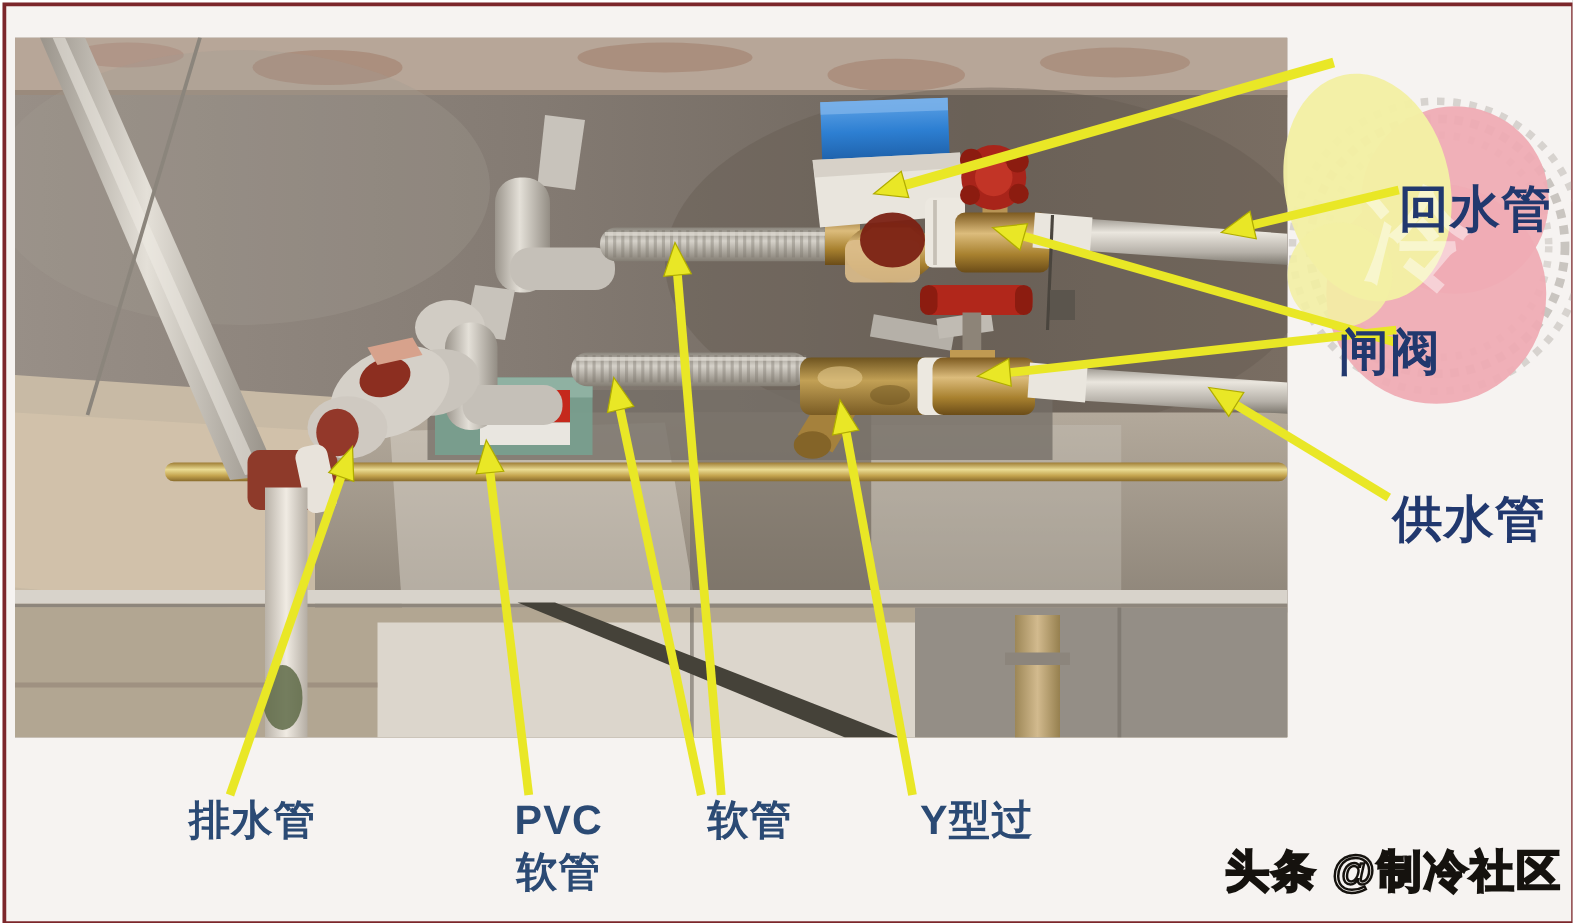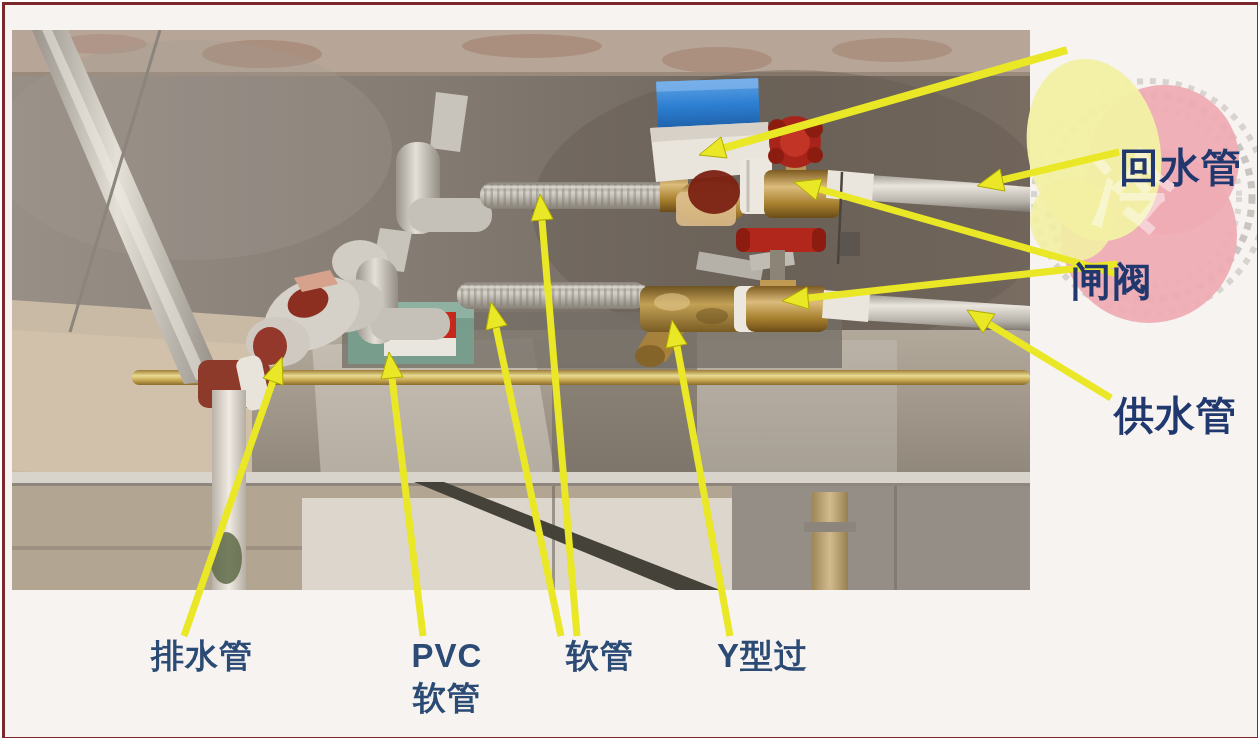--- a/index.html
+++ b/index.html
@@ -14,21 +14,21 @@
   .lbl{position:absolute;z-index:4;font-weight:bold;color:#21386e;white-space:nowrap;}
   .lbl-right{font-size:40px;letter-spacing:1px;}
   .lbl-bottom{font-size:33px;color:#2b4a74;text-align:center;line-height:1.26;letter-spacing:1px;}
   .lbl-electric{left:986px;top:10px;font-size:31px;}
   .lbl-return{left:1114px;top:135px;}
   .lbl-gate{left:1066px;top:249px;}
   .lbl-supply{left:1109px;top:383px;}
   .lbl-condensate{left:132px;top:630px;width:130px;}
   .lbl-pvc{left:392px;top:630px;width:100px;}
   .lbl-corrugated{left:545px;top:630px;width:100px;}
-  .lbl-strainer{left:712px;top:630px;width:110px;text-align:left;}
+  .lbl-strainer{left:712px;top:630px;width:110px;text-align:right;}
   #watermark{
     position:absolute;left:930px;top:669px;width:315px;z-index:4;
     text-align:right;font-size:35px;font-weight:bold;letter-spacing:2px;
     color:#faf7f3;-webkit-text-stroke:2px #15120e;white-space:nowrap;
   }
 </style>
 </head>
 <body>
 
 <div id="canvas">
@@ -298,13 +298,14 @@
     <div>PVC</div>
     <div>软管</div>
   </div>
   <div class="lbl lbl-bottom lbl-corrugated">
     <div>软管</div>
   </div>
   <div class="lbl lbl-bottom lbl-strainer">
     <div>Y型过</div>
   </div>
 
+  <div id="watermark">头条 @制冷社区</div>
 </div>
 
 </body></html>

